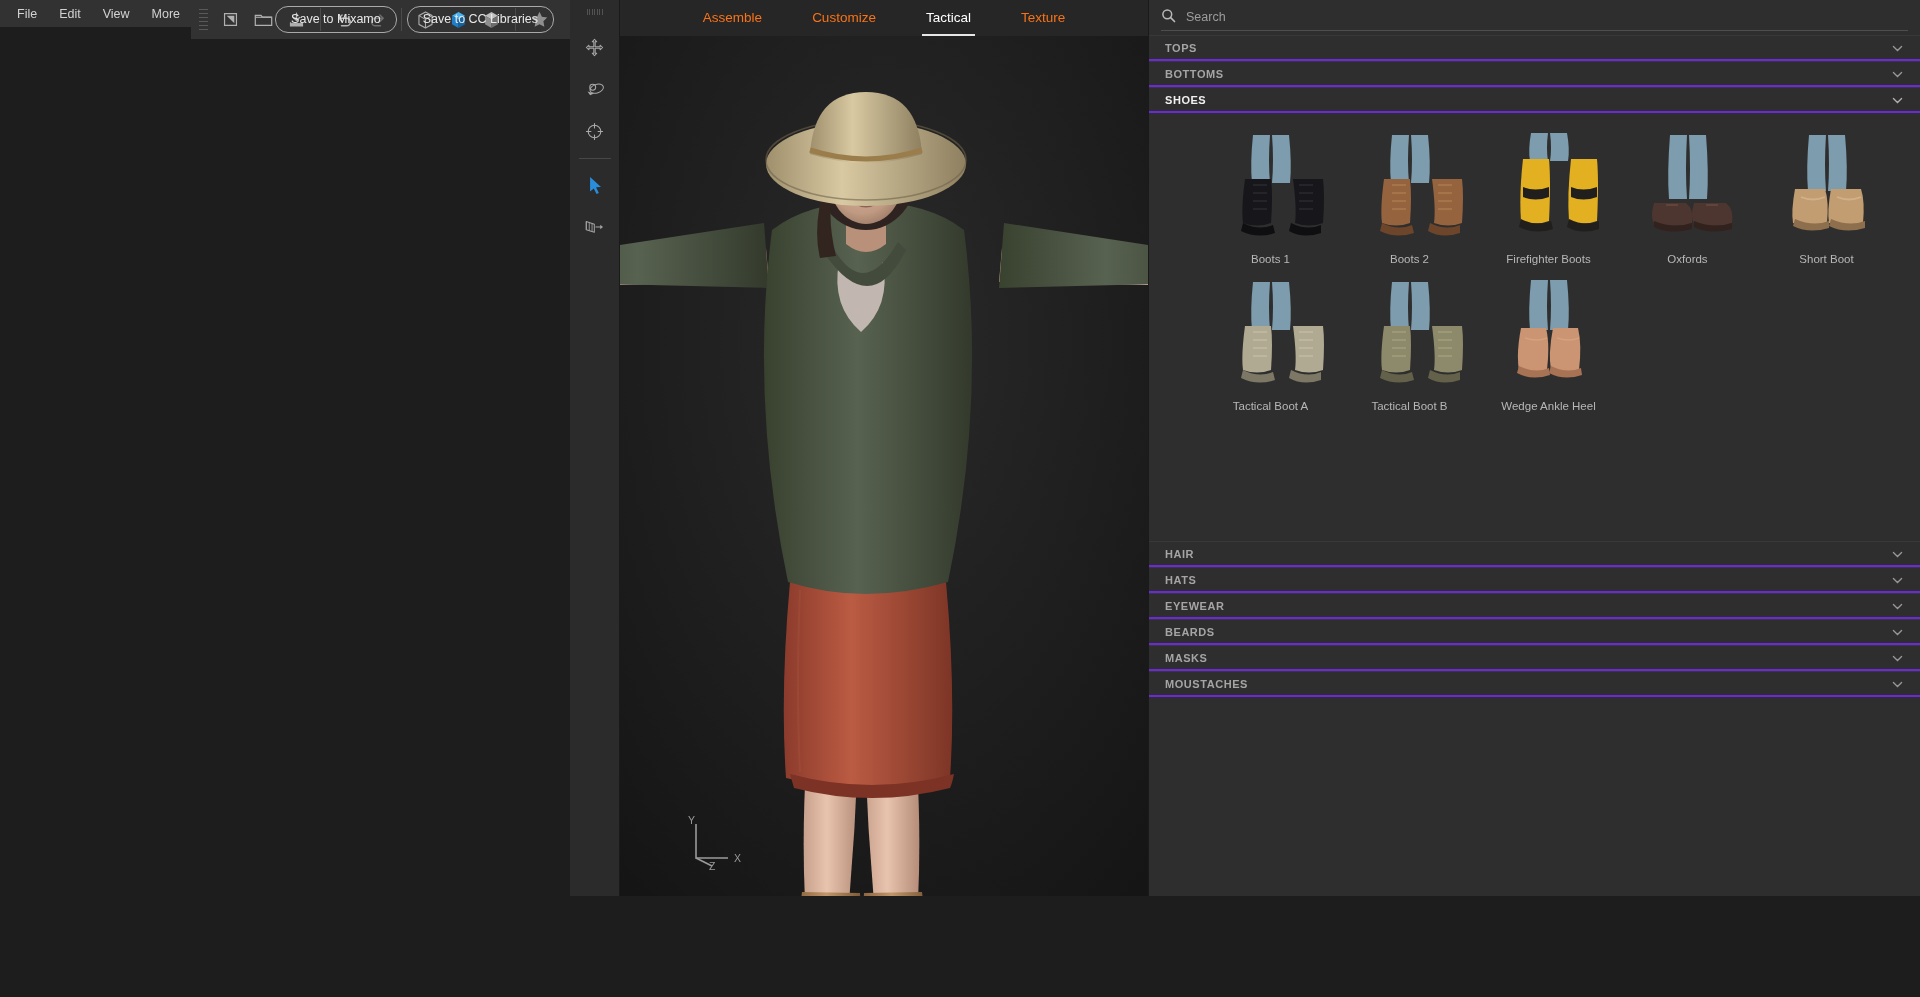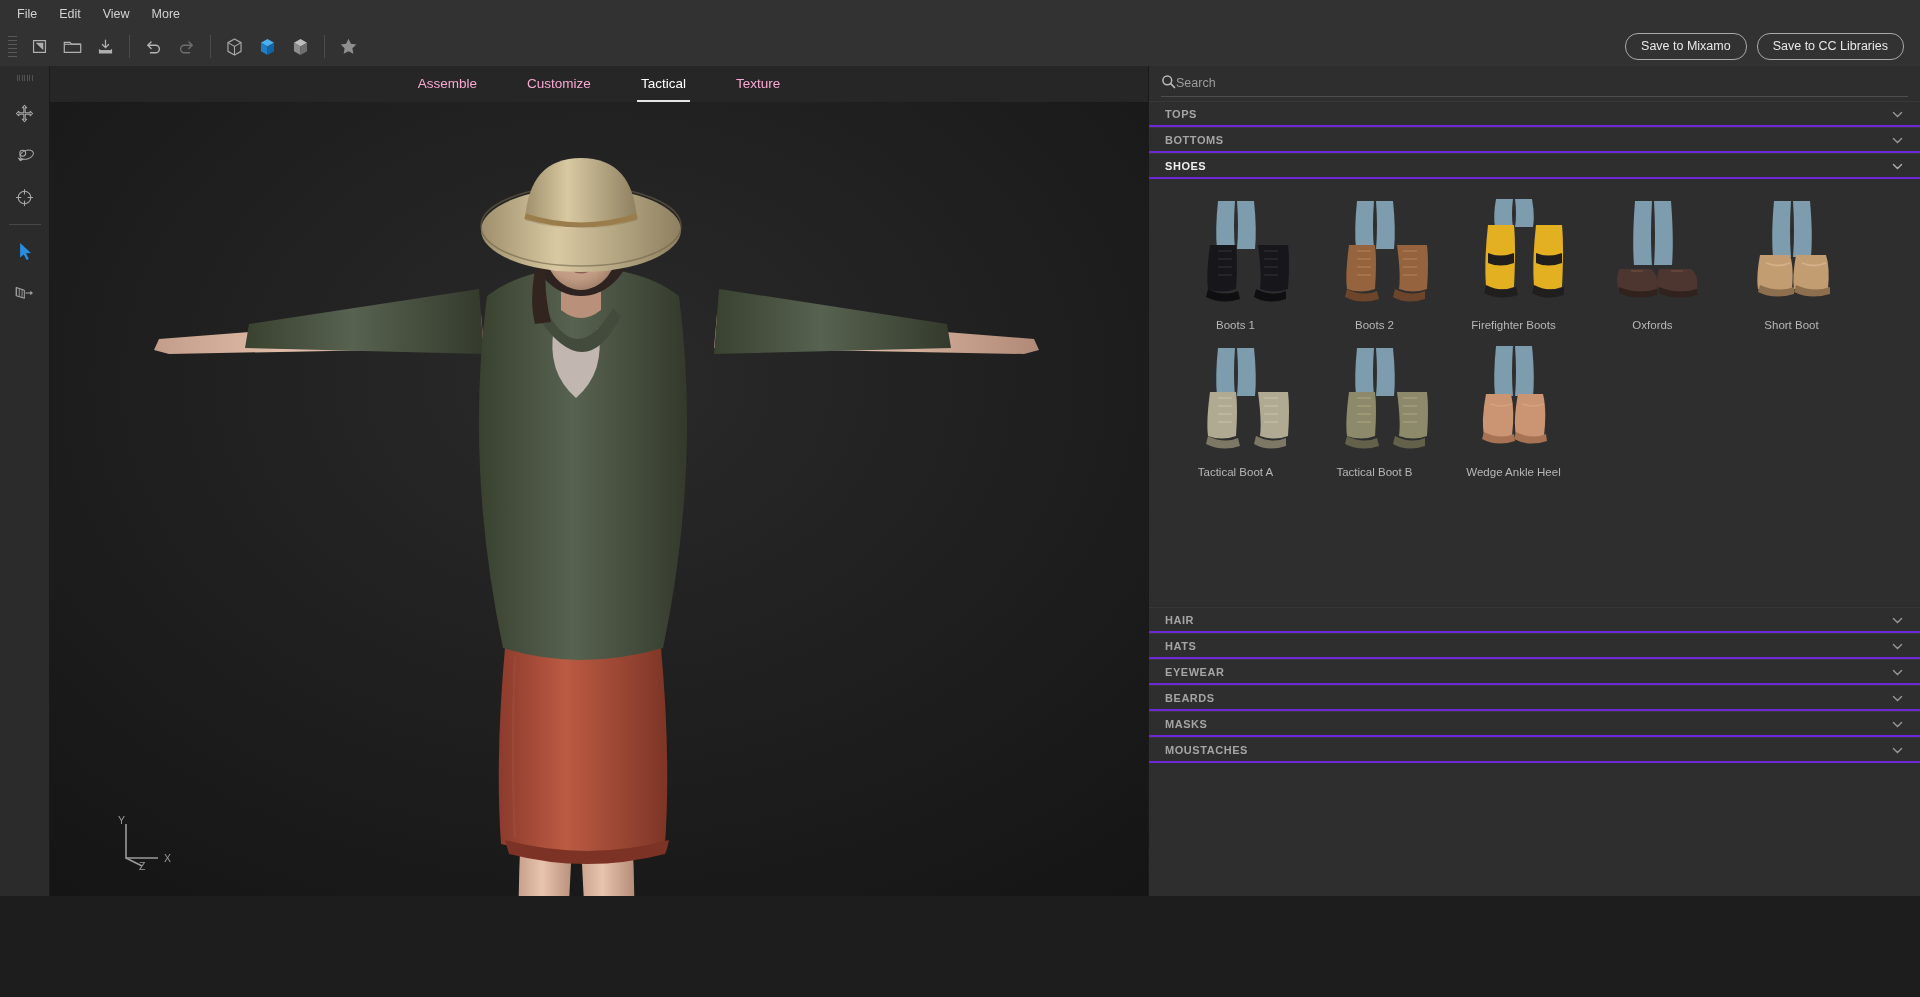--- a/index.html
+++ b/index.html
@@ -4,21 +4,21 @@
 <style>
   * { box-sizing: border-box; margin: 0; padding: 0; }
   html, body {
     width: 1920px; height: 997px;
     background: #1d1d1d;
     font-family: "Liberation Sans", sans-serif;
     overflow: hidden;
     color: #c8c8c8;
     -webkit-font-smoothing: antialiased;
   }
-  #app { position: relative; width: 1920px; height: 896px; display: flex; flex-direction: column; }
+  #app { position: relative; width: 1920px; height: 896px; display: flex; flex-direction: row; }
 
   
   .menubar {
     height: 27px; background: #323232; display: flex; align-items: center;
     padding-left: 6px; flex: 0 0 27px;
   }
   .menubar .mitem {
     font-size: 12.5px; color: #d2d2d2; padding: 3px 11px; line-height: 14px;
     cursor: default; border-radius: 2px;
   }
@@ -64,58 +64,58 @@
   .viewport {
     flex: 1 1 auto; position: relative; overflow: hidden;
     background: radial-gradient(ellipse 78% 78% at 50% 38%, #2a2a2a 0%, #212121 42%, #151515 100%);
   }
   .tabbar {
     position: absolute; top: 0; left: 0; right: 0; height: 36px;
     background: #262626; display: flex; align-items: flex-end;
     justify-content: center; gap: 42px; z-index: 5;
   }
   .tab {
-    font-size: 13.5px; color: #f9a8d4; padding: 0 4px 8px; cursor: pointer;
+    font-size: 13.5px; color: #f97316; padding: 0 4px 8px; cursor: pointer;
     border-bottom: 2px solid transparent; line-height: 16px;
   }
   .tab.active { color: #ffffff; border-bottom-color: #e6e6e6; }
 
   .stage { position: absolute; inset: 36px 0 0 0; }
 
   
   .gizmo { position: absolute; left: 64px; bottom: 22px; width: 60px; height: 58px; }
   .gizmo .lbl { position: absolute; font-size: 10.5px; color: #9a9a9a; font-family: "Liberation Sans", sans-serif; }
 
   
   .panel {
     width: 772px; flex: 0 0 772px; background: #2e2e2e; display: flex;
     flex-direction: column; border-left: 1px solid #1a1a1a; min-height: 0;
   }
   .searchrow { height: 35px; display: flex; align-items: center; padding: 0 12px 0 12px; background: #2e2e2e; flex: 0 0 35px; }
-  .searchbox { flex: 1; display: flex; align-items: center; border-bottom: 1px solid #4e4e4e; height: 26px; }
+  .searchbox { flex: 1; display: flex; align-items: center; border-bottom: 1px solid #4e4e4e; height: 26px; gap: 10px; }
   .searchbox input {
     background: transparent; border: 0; outline: none; color: #d6d6d6;
     font-size: 12.5px; font-family: "Liberation Sans", sans-serif; flex: 1; padding: 0;
   }
   .searchbox input::placeholder { color: #9d9d9d; }
 
   .scroller { flex: 1 1 auto; overflow-y: auto; min-height: 0; }
   .scroller::-webkit-scrollbar { width: 0px; }
 
   .acc-head {
     height: 26px; display: flex; align-items: center; justify-content: space-between;
     padding: 0 16px 0 16px; border-top: 1px solid #383838; border-bottom: 2px solid #6d28d9;
     background: #2e2e2e; cursor: pointer; user-select: none;
   }
   .acc-head .t { font-size: 11px; letter-spacing: .55px; color: #a5a5a5; font-weight: bold; }
   .acc-head.open .t { color: #f0f0f0; }
   .chev { width: 13px; height: 13px; opacity: .72; }
 
   .acc-body { background: #2e2e2e; padding: 14px 0 10px 0; }
-  .grid { display: flex; flex-wrap: wrap; padding-left: 17px; }
+  .grid { display: flex; flex-wrap: wrap; padding-left: 4px; margin-left: 48px; }
   .cell {
     width: 139px; display: flex; flex-direction: column; align-items: center;
     cursor: pointer; padding: 4px 0 8px; border-radius: 3px;
   }
   .thumb { width: 122px; height: 108px; display: flex; align-items: flex-end; justify-content: center; }
   .cap { font-size: 11.5px; color: #b7b7b7; margin-top: 13px; text-align: center; line-height: 14px; white-space: nowrap; }
 
   .filler { height: 110px; }
 </style>
 </head>

